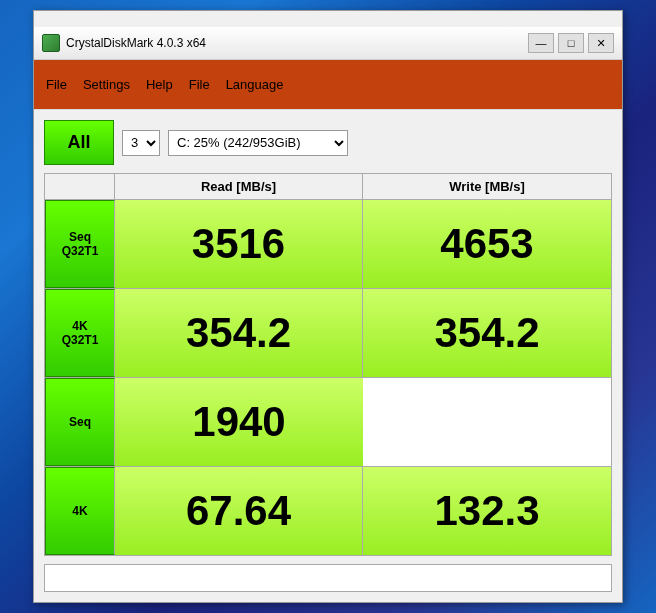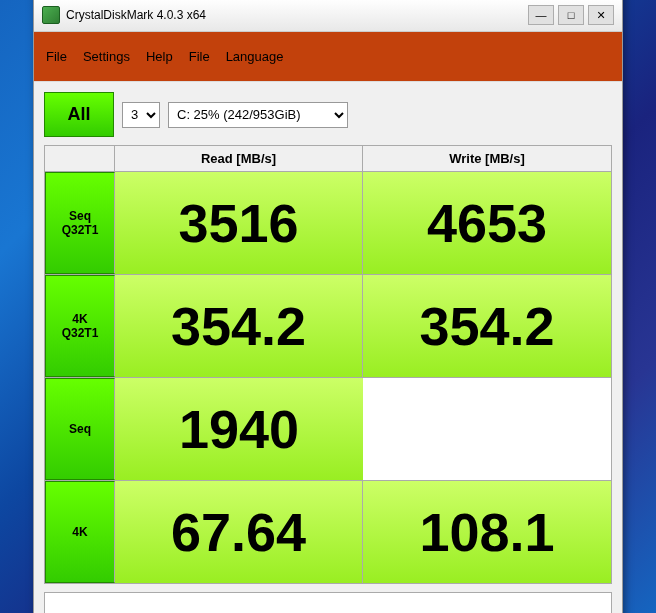--- a/index.html
+++ b/index.html
@@ -165,21 +165,21 @@
       text-align: center;
       padding: 4px;
     }
 
     .row-value {
       display: flex;
       align-items: center;
       justify-content: center;
       background: linear-gradient(to bottom, #ccff66, #99ee22);
       border-right: 1px solid #aaa;
-      font-size: 54px;
+      font-size: 42px;
       font-weight: 900;
       color: #000;
       min-height: 65px;
       padding: 20px 8px;
       font-family: Arial Black, Arial, sans-serif;
     }
 
     .row-value:last-child { border-right: none; }
 
     .bottom-bar {
@@ -248,19 +248,19 @@
       </div>
 
       <div class="table-row">
         <div class="row-label">Seq</div>
         <div class="row-value">1940</div>
       </div>
 
       <div class="table-row">
         <div class="row-label">4K</div>
         <div class="row-value">67.64</div>
-        <div class="row-value">108.1</div>
+        <div class="row-value">132.3</div>
       </div>
     </div>
 
     <div class="bottom-bar"></div>
   </div>
 </div>
 
 </body></html>

